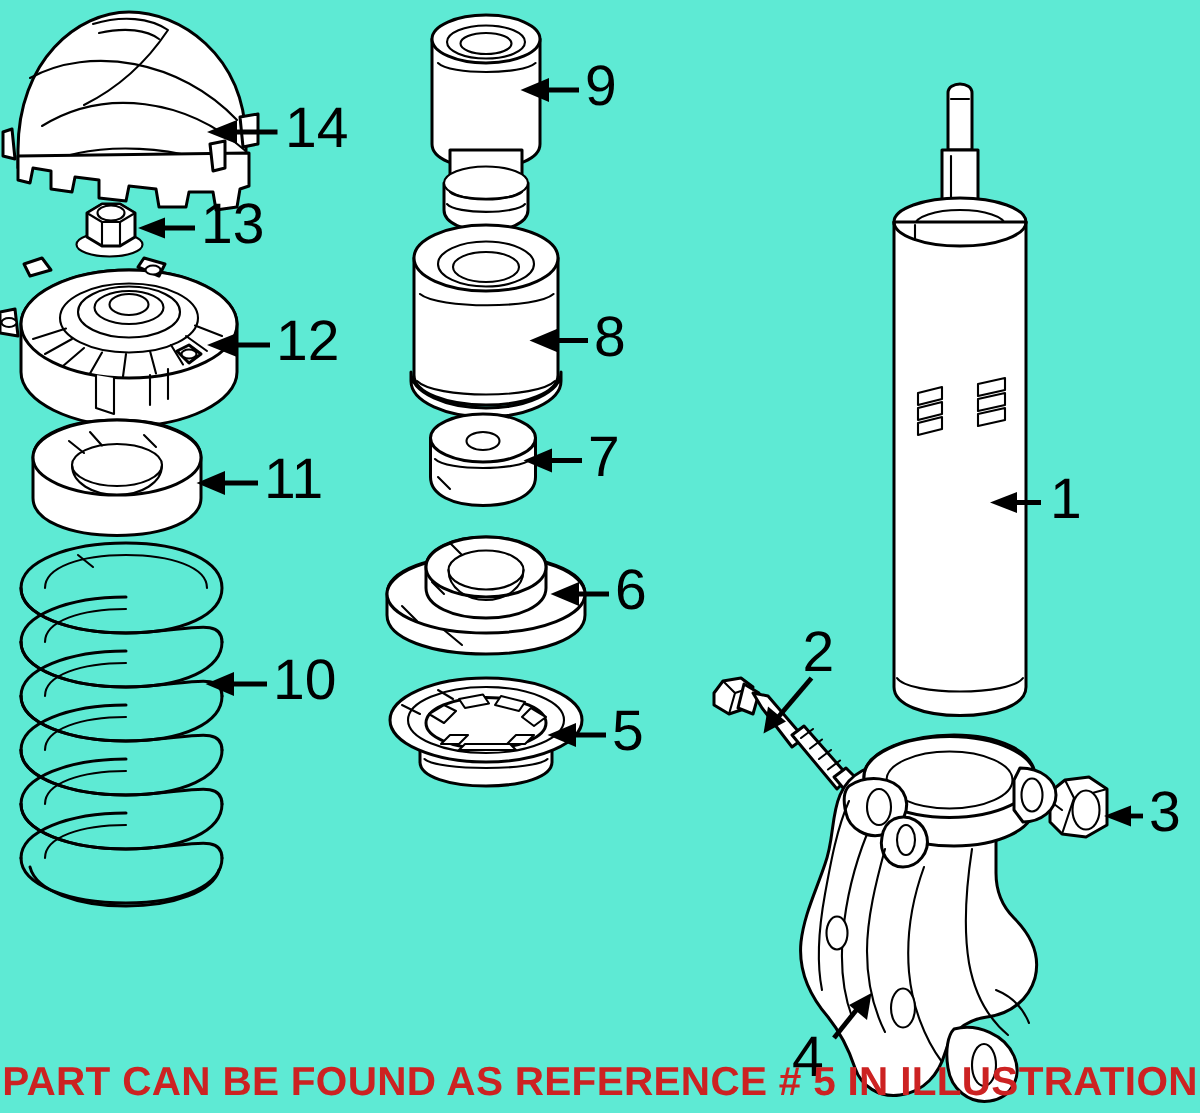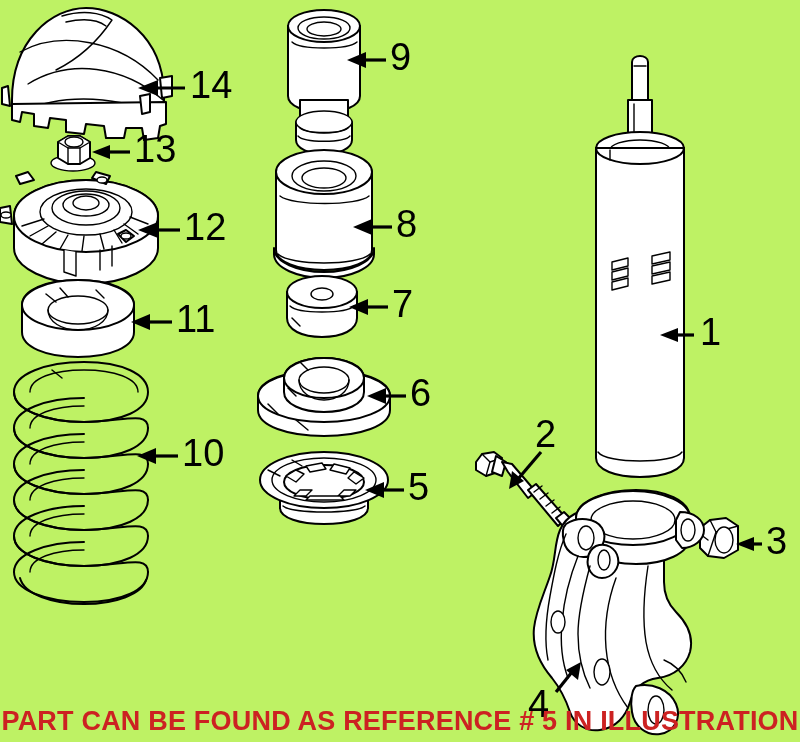--- a/index.html
+++ b/index.html
@@ -7,21 +7,21 @@
     padding: 0;
     background: #ffffff;
   }
   body {
     font-family: "Liberation Sans", sans-serif;
   }
   #diagram-root {
     position: relative;
     width: 800px;
     height: 742px;
-    background: #bef264;
+    background: #5eead4;
     overflow: hidden;
   }
   svg#parts-svg {
     position: absolute;
     top: 0;
     left: 0;
     width: 800px;
     height: 742px;
     display: block;
   }

